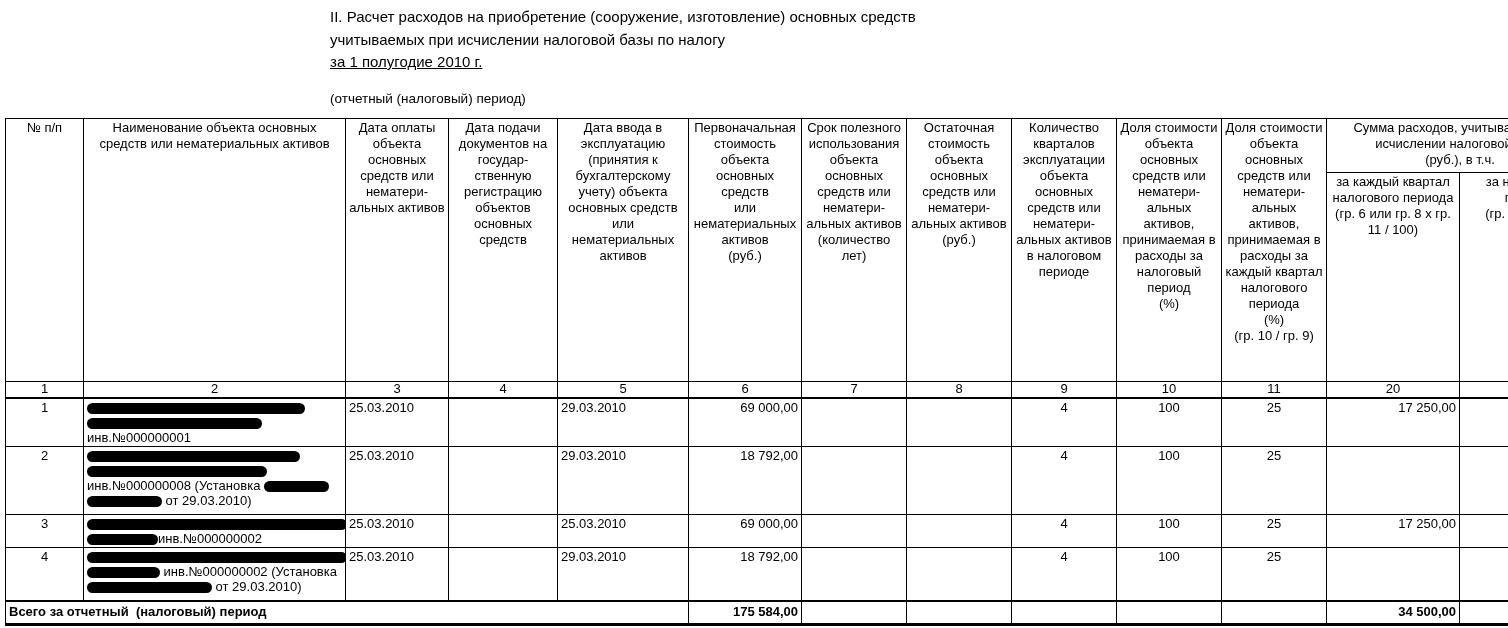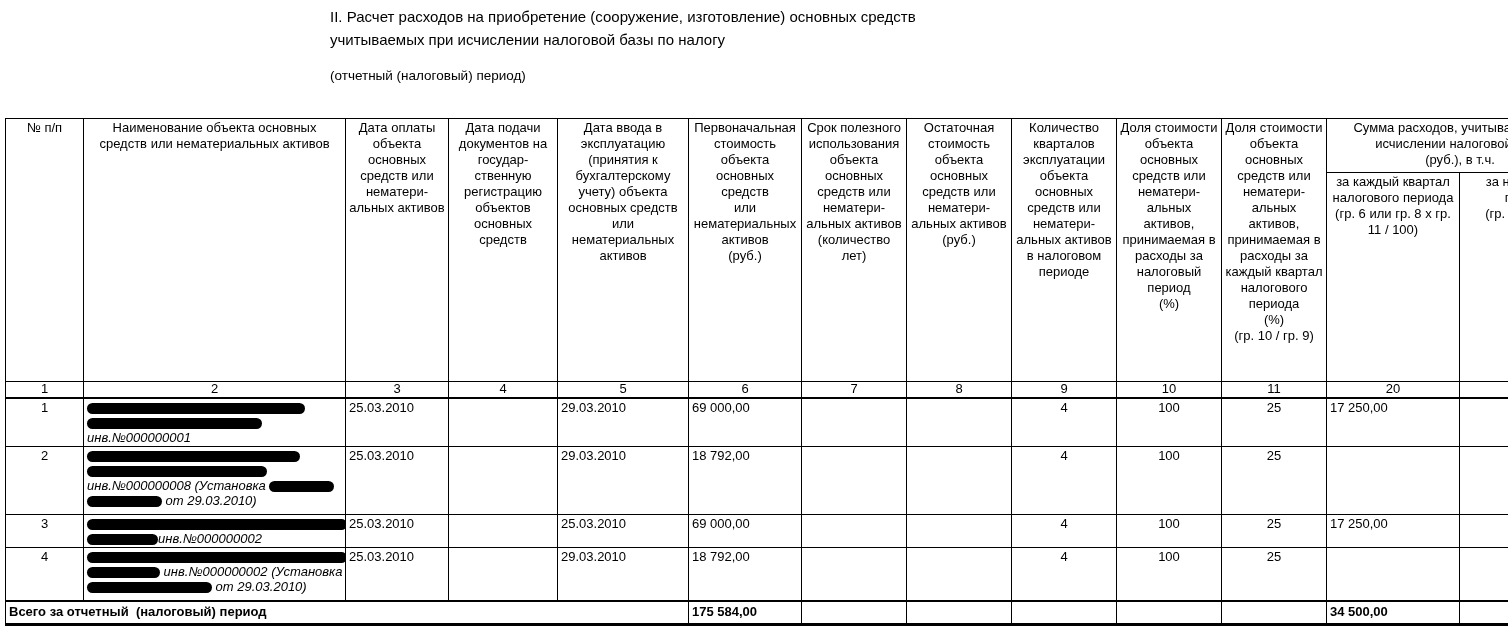--- a/index.html
+++ b/index.html
@@ -27,33 +27,34 @@
   tr.h2{height:209px;}
   tr.nums{height:16px;}
   tr.nums td{text-align:center;line-height:14px;padding:0;border-bottom:2px solid #000;}
   tr.r1{height:49px;} tr.r2{height:68px;} tr.r3{height:30px;} tr.r4{height:53px;}
   tr.total td{
     border-top:2px solid #000;border-bottom:3px solid #000;
     font-weight:bold;height:19px;line-height:17px;
   }
   td.total-label{white-space:pre;}
   td.center{text-align:center;}
-  td.right{text-align:left;padding-right:4px;}
-  .name-line{line-height:15px;white-space:nowrap;font-style:italic;}
+  td.right{text-align:right;padding-right:4px;}
+  .name-line{line-height:15px;white-space:nowrap;}
   .redact{
     display:inline-block;height:11px;background:#000;border-radius:6px;
     vertical-align:middle;margin:1px 0;
   }
 </style>
 </head>
 <body>
 
 <div class="title-block">
   <div>II. Расчет расходов на приобретение (сооружение, изготовление) основных средств</div>
   <div>учитываемых при исчислении налоговой базы по налогу</div>
+  <div><span class="u">за 1 полугодие 2010 г.</span></div>
   <div class="title-line-small">(отчетный (налоговый) период)</div>
 </div>
 
 <table class="report">
   <colgroup>
     <col style="width:78px">
       <col style="width:262px">
       <col style="width:103px">
     <col style="width:109px">
       <col style="width:131px">

